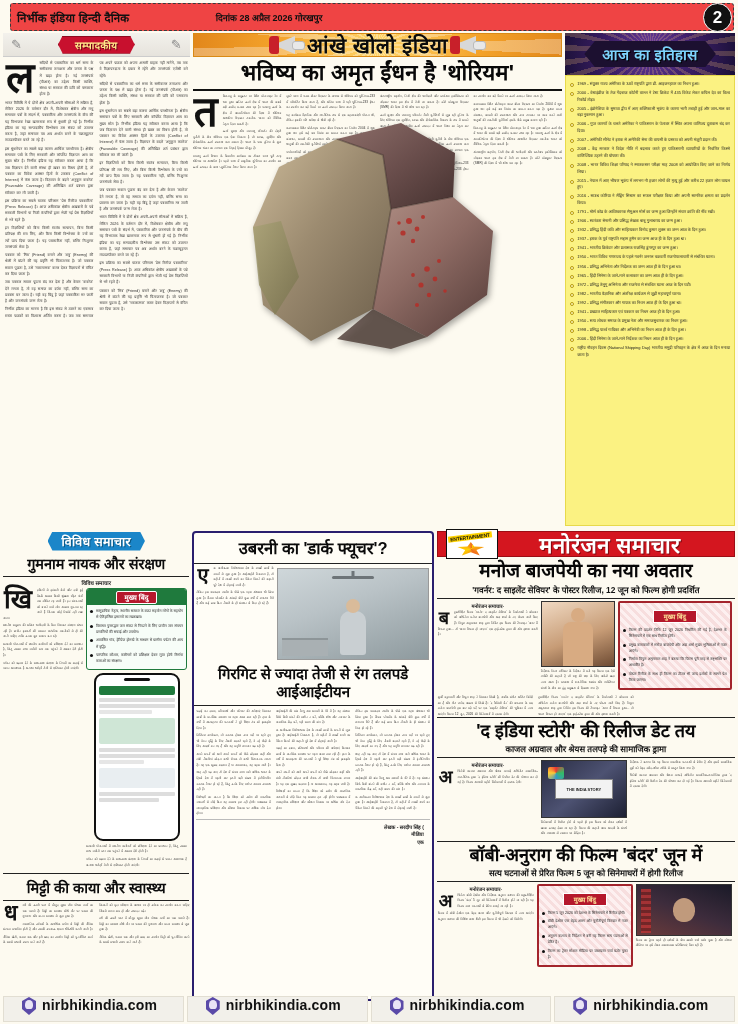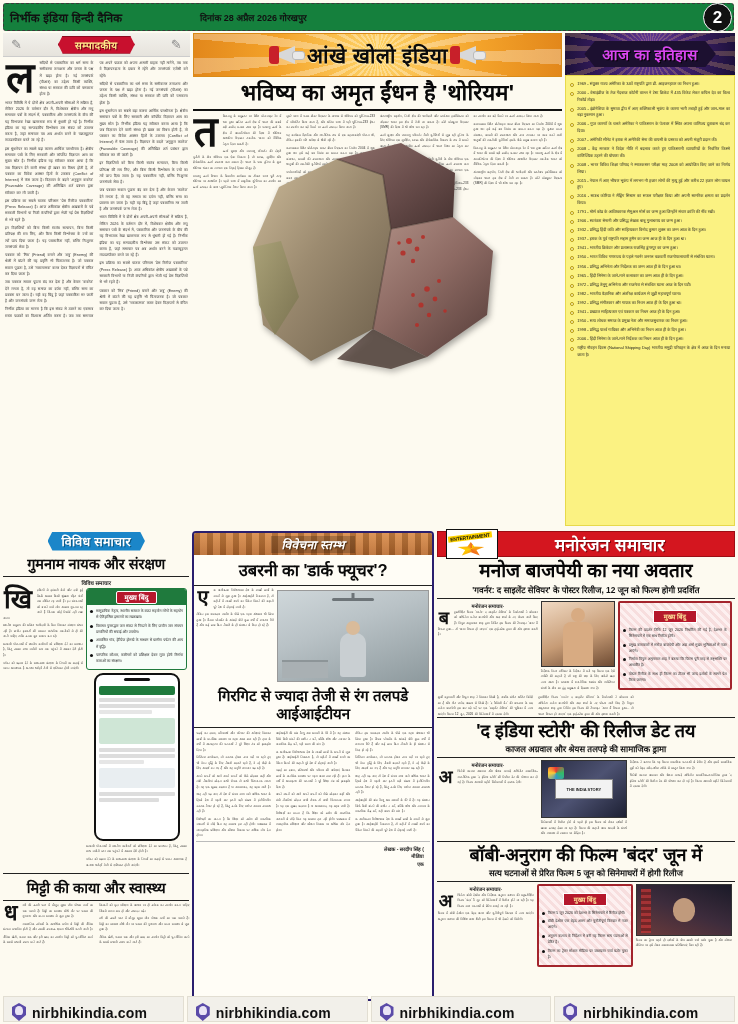--- a/index.html
+++ b/index.html
@@ -10,37 +10,37 @@
     overflow:hidden;
   }
   .page{
     position:relative; width:738px; height:1024px;
     background:#fdfaf0;
     padding:2px 3px;
   }
 
   
   .masthead{
-    height:28px; margin:1px 1px 2px 0;
+    height:28px; margin:1px 1px 2px 7px;
     border:1.6px dashed #3a3a3a; border-radius:3px;
-    background:#15803d;
+    background:#ef4444;
     display:flex; align-items:center; position:relative;
     padding:0 6px;
   }
   .mh-left{
     font-size:11.5px; font-weight:bold; color:#111;
     letter-spacing:.2px; white-space:nowrap; width:190px;
   }
   .mh-center{
     flex:1; text-align:center; font-size:16px; font-weight:bold;
     color:#0b0b0b; letter-spacing:.3px; white-space:nowrap;
   }
   .mh-right{
     font-size:9px; font-weight:bold; color:#111; white-space:nowrap;
-    width:150px; text-align:left; padding-right:26px;
+    width:150px; text-align:center; padding-right:26px;
   }
   .page-badge{
     position:absolute; right:1px; top:-1px;
     width:29px; height:29px; border-radius:50%;
     background:#111; color:#fff; font-size:17px; font-weight:bold;
     display:flex; align-items:center; justify-content:center;
     border:1.5px solid #fff;
   }
 
   
@@ -83,21 +83,21 @@
   .twocol{ column-count:2; column-gap:6px; column-rule:0; }
 
   
   .tx{ font-size:3.6px; line-height:1.75; color:#2b2b2b; text-align:justify;
        word-spacing:.4px; letter-spacing:.1px; }
   .tx.tiny{ font-size:3.0px; line-height:1.85; }
   .tx p{ margin-bottom:2px; }
 
   
   .main-banner{
-    height:44px; position:relative; overflow:hidden;
+    height:24px; position:relative; overflow:hidden;
     background:
       radial-gradient(circle at 50% 50%, #ffd66b 0%, #f4a32a 55%, #e2871b 100%);
     display:flex; align-items:center; justify-content:center;
     border:1px solid #d98a16;
   }
   .main-banner:before{
     content:""; position:absolute; inset:0;
     background:repeating-conic-gradient(from 0deg at 50% 50%,
       rgba(255,255,255,.30) 0deg 5deg, rgba(255,255,255,0) 5deg 11deg);
   }
@@ -143,21 +143,21 @@
     background:
       radial-gradient(circle at 50% 40%, #6d3fa0 0%, #3e2069 45%, #1b1038 100%);
     display:flex; align-items:center; justify-content:center;
   }
   .hist-banner:before{
     content:""; position:absolute; inset:0;
     background:repeating-conic-gradient(from 0deg at 50% 42%,
       rgba(255,200,120,.22) 0deg 4deg, rgba(255,255,255,0) 4deg 10deg);
   }
   .hist-banner .ribbon{
-    position:relative; background:#1c1030; color:#d946ef;
+    position:relative; background:#1c1030; color:#7dd3fc;
     font-size:15px; font-weight:bold; padding:3px 18px;
     letter-spacing:.4px; text-shadow:1px 1px 0 #000;
     clip-path:polygon(8% 0,92% 0,100% 50%,92% 100%,8% 100%,0 50%);
     text-align:center;
   }
   .hist-body{
     background:#fbf282; height:451px; padding:5px 4px 0 4px; overflow:hidden;
     border:1px solid #e7d94c;
   }
   .hist-item{
@@ -300,21 +300,21 @@
     position:absolute; top:4px; left:1px; font-size:5px; font-weight:bold;
     color:#111; transform:rotate(-7deg); letter-spacing:-.2px;
     background:#ffd400; padding:0 2px;
   }
   .ent-logo .star{
     position:absolute; left:10px; bottom:2px; width:28px; height:14px;
     background:conic-gradient(from 20deg,#ffd400,#f06a1e,#ffd400,#f06a1e);
     clip-path:polygon(50% 0,62% 33%,98% 35%,70% 58%,82% 96%,50% 73%,18% 96%,30% 58%,2% 35%,38% 33%);
   }
   .ent-banner .title{
-    font-size:17px; font-weight:bold; color:#fff; letter-spacing:.4px;
+    font-size:22px; font-weight:bold; color:#fff; letter-spacing:.4px;
     text-shadow:1px 1px 0 #7d070c; padding-left:48px;
   }
   .ent-head{
     text-align:center; font-size:19px; font-weight:bold; color:#070707;
     padding:4px 0 3px; line-height:1.05;
   }
   .ent-sub{
     text-align:center; font-size:8.4px; font-weight:bold; color:#151515;
     padding:0 2px 3px; border-bottom:1.4px solid #222;
   }
@@ -338,21 +338,21 @@
     padding:1px 10px; border:1px solid #fff; display:inline-block;
   }
 
   
   .footer{
     position:absolute; left:3px; right:3px; bottom:2px; height:26px;
     display:flex; gap:3px;
   }
   .fcell{
     flex:1; background:#f2f0ea; border:1px solid #e2ded2;
-    display:flex; align-items:flex-end; gap:6px; padding-left:8px;
+    display:flex; align-items:flex-start; gap:6px; padding-left:18px;
   }
   .fcell .flogo{
     width:14px;height:18px; position:relative; flex:0 0 auto;
   }
   .fcell .flogo .shield{
     position:absolute; inset:0; background:#5a4aa8;
     clip-path:polygon(50% 0,100% 22%,100% 66%,50% 100%,0 66%,0 22%);
   }
   .fcell .flogo .emb{
     position:absolute; left:3px; top:3px; width:8px;height:9px;
@@ -682,23 +682,20 @@
           <p>जैविक खेती, फसल चक्र और हरी खाद का उपयोग मिट्टी को पुनर्जीवित करने के सबसे प्रभावी उपाय माने जाते हैं।</p>
           <p>किसानों को मृदा परीक्षण के आधार पर ही उर्वरक का उपयोग करना चाहिए जिससे लागत कम हो और उत्पादन बढ़े।</p>
           <p>रती की ऊपरी परत में मौजूद सूक्ष्म जीव पोषक तत्वों का चक्र चलाते हैं। मिट्टी का स्वास्थ्य सीधे तौर पर फसल की गुणवत्ता और मानव स्वास्थ्य से जुड़ा हुआ है।</p>
           <p>जैविक खेती, फसल चक्र और हरी खाद का उपयोग मिट्टी को पुनर्जीवित करने के सबसे प्रभावी उपाय माने जाते हैं।</p>
         </div>
       </div>
     </div>
 
     <div class="col-iit">
       <div class="iit-box">
-        <div class="iit-banner">
-          <span class="tag">विवेचना स्तम्भ</span>
-        </div>
         <div class="iit-head">उबरनी का 'डार्क फ्यूचर'?</div>
 
         <div style="padding:2px;">
           <div class="iit-photo">
             <div class="fan"></div>
             <div class="desk"></div>
             <div class="person"></div>
           </div>
           <span class="dropcap" style="font-size:20px;">ए</span>
           <div class="tx tiny">

